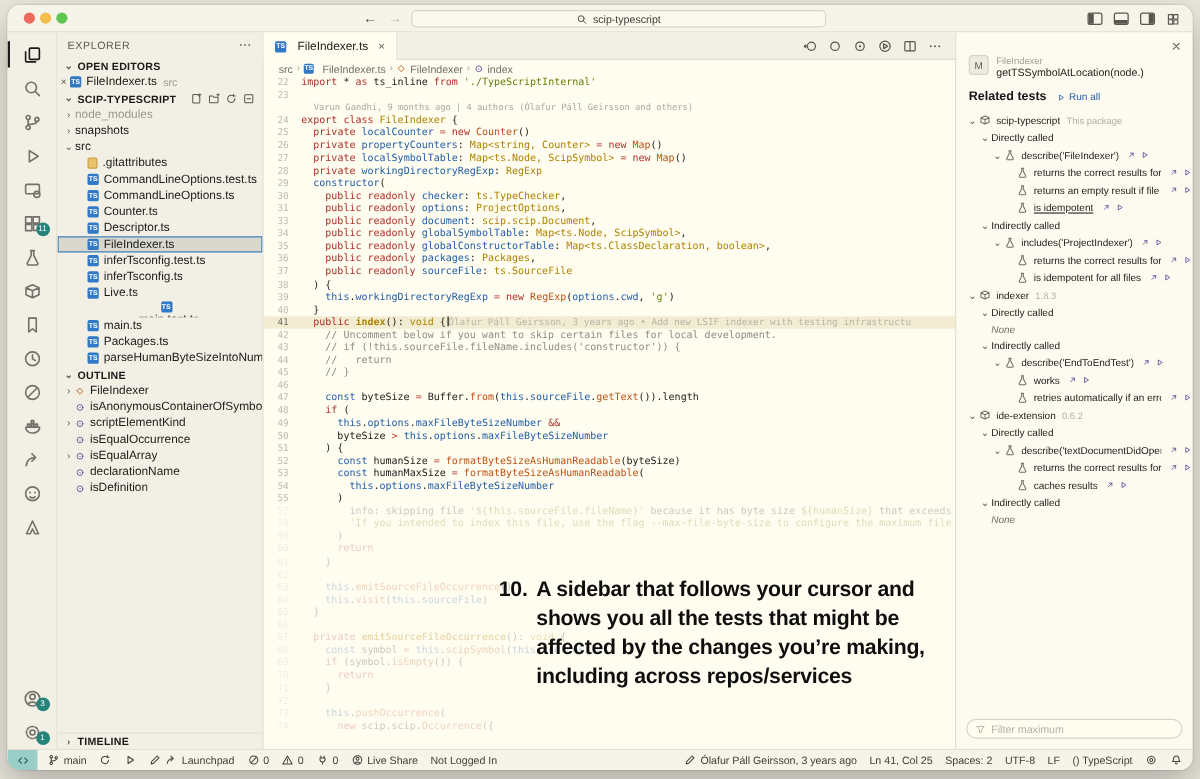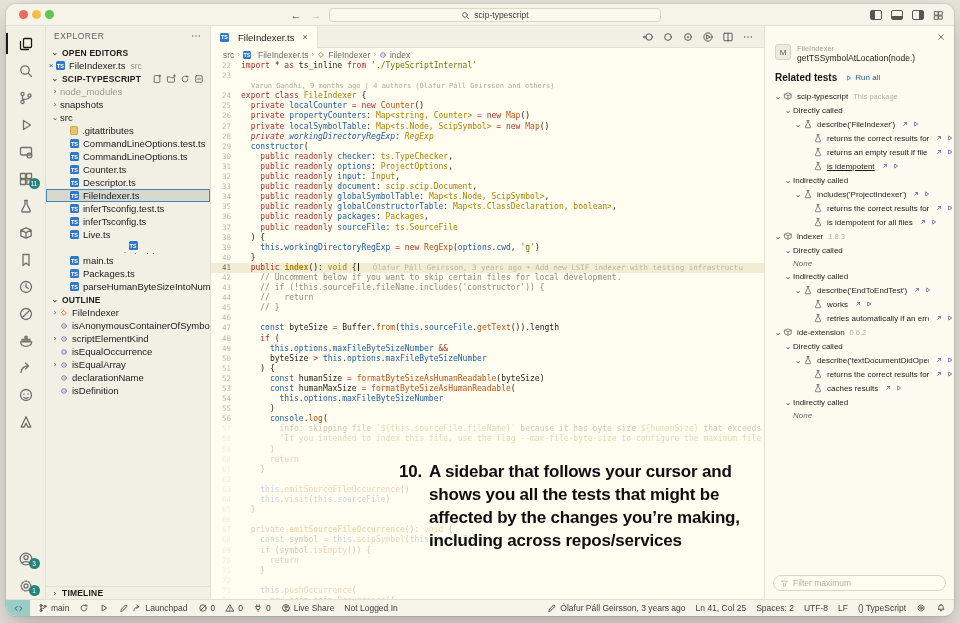--- a/index.html
+++ b/index.html
@@ -67,21 +67,21 @@
   .mini-class{width:8px;height:8px;color:#BC5215;flex:none;}
   .mini-method{width:8px;height:8px;color:#5E409D;flex:none;}
   .code{flex:1;position:relative;overflow:hidden;font-family:"DejaVu Sans Mono",monospace;font-size:8px;}
   .cl{display:flex;height:10.1px;line-height:10.1px;white-space:pre;overflow:hidden;}
   .cl .ln{width:30px;flex:none;text-align:right;padding-right:10px;color:#BDBAAE;font-size:7.5px;}
   .cl.hl{background:#F2ECD2;}
   .cl.hl .ln{color:#6F6E69;}
   .cl.dimrow{opacity:.24;}
   .blame-row{height:10.1px;line-height:10.1px;padding-left:40px;color:#ABA89C;font-size:7px;
     white-space:pre;overflow:hidden;font-family:"DejaVu Sans Mono",monospace;}
-  .blame-in{color:#B9B6A8;margin-left:14px;font-size:7.5px;}
+  .blame-in{color:#B9B6A8;font-size:7.5px;}
   .caret{display:inline-block;width:1px;height:8px;background:#1C1B1A;vertical-align:-1px;margin-left:1px;}
   .tk-k{color:#AF3029;} .tk-k2{color:#205EA6;} .tk-t{color:#AD8301;} .tk-v{color:#205EA6;}
   .tk-f{color:#BC5215;font-weight:normal;} .tk-fy{color:#AD8301;font-weight:bold;}
   .tk-s{color:#66800B;} .tk-c{color:#8E8C83;} .tk-o{color:#AF3029;} .tk-p{color:#1C1B1A;}
   .overlay{position:absolute;left:188px;top:399px;width:360px;display:flex;gap:7px;
     font-family:"Liberation Sans",sans-serif;font-weight:bold;font-size:17px;line-height:23px;
     color:#0E0E0E;letter-spacing:-.2px;}
   .ov-num{flex:none;}
   
   .rightpanel{width:190px;flex:none;background:#FDFAEF;border-left:1px solid #E3E0D3;
@@ -558,25 +558,24 @@
           </span>
         </div>
       <div class="code" id="code">
           <div class="cl"><span class="ln">22</span><span style="white-space: pre;"><span class="tk-k">import</span><span class="tk-p"> * </span><span class="tk-k">as</span><span class="tk-p"> ts_inline </span><span class="tk-k">from</span><span class="tk-p"> </span><span class="tk-s">'./TypeScriptInternal'</span></span></div>
           <div class="cl"><span class="ln">23</span><span style="white-space: pre;"></span></div>
           <div class="blame-row">Varun Gandhi, 9 months ago | 4 authors (Ólafur Páll Geirsson and others)</div>
           <div class="cl"><span class="ln">24</span><span style="white-space: pre;"><span class="tk-k">export class</span><span class="tk-p"> </span><span class="tk-t">FileIndexer</span><span class="tk-p"> {</span></span></div>
           <div class="cl"><span class="ln">25</span><span style="white-space: pre;"><span class="tk-p">  </span><span class="tk-k">private</span><span class="tk-p"> </span><span class="tk-v">localCounter</span><span class="tk-p"> </span><span class="tk-o">=</span><span class="tk-p"> </span><span class="tk-k">new</span><span class="tk-p"> </span><span class="tk-f">Counter</span><span class="tk-p">()</span></span></div>
           <div class="cl"><span class="ln">26</span><span style="white-space: pre;"><span class="tk-p">  </span><span class="tk-k">private</span><span class="tk-p"> </span><span class="tk-v">propertyCounters</span><span class="tk-p">: </span><span class="tk-t">Map&lt;string, Counter&gt;</span><span class="tk-p"> </span><span class="tk-o">=</span><span class="tk-p"> </span><span class="tk-k">new</span><span class="tk-p"> </span><span class="tk-f">Map</span><span class="tk-p">()</span></span></div>
           <div class="cl"><span class="ln">27</span><span style="white-space: pre;"><span class="tk-p">  </span><span class="tk-k">private</span><span class="tk-p"> </span><span class="tk-v">localSymbolTable</span><span class="tk-p">: </span><span class="tk-t">Map&lt;ts.Node, ScipSymbol&gt;</span><span class="tk-p"> </span><span class="tk-o">=</span><span class="tk-p"> </span><span class="tk-k">new</span><span class="tk-p"> </span><span class="tk-f">Map</span><span class="tk-p">()</span></span></div>
-          <div class="cl"><span class="ln">28</span><span style="white-space: pre; font-style: italic;"><span class="tk-p">  </span><span class="tk-k">private</span><span class="tk-p"> </span><span class="tk-v">workingDirectoryRegExp</span><span class="tk-p">: </span><span class="tk-t">RegExp</span></span></div>
+          <div class="cl"><span class="ln">28</span><span style="white-space: pre;"><span class="tk-p">  </span><span class="tk-k">private</span><span class="tk-p"> </span><span class="tk-v">workingDirectoryRegExp</span><span class="tk-p">: </span><span class="tk-t">RegExp</span></span></div>
           <div class="cl"><span class="ln">29</span><span style="white-space: pre;"><span class="tk-p">  </span><span class="tk-v">constructor</span><span class="tk-p">(</span></span></div>
           <div class="cl"><span class="ln">30</span><span style="white-space: pre;"><span class="tk-p">    </span><span class="tk-k">public readonly</span><span class="tk-p"> </span><span class="tk-v">checker</span><span class="tk-p">: </span><span class="tk-t">ts.TypeChecker</span><span class="tk-p">,</span></span></div>
           <div class="cl"><span class="ln">31</span><span style="white-space: pre;"><span class="tk-p">    </span><span class="tk-k">public readonly</span><span class="tk-p"> </span><span class="tk-v">options</span><span class="tk-p">: </span><span class="tk-t">ProjectOptions</span><span class="tk-p">,</span></span></div>
-          <div class="cl"><span class="ln">32</span><span style="white-space: pre;"><span class="tk-p">    </span><span class="tk-k">public readonly</span><span class="tk-p"> </span><span class="tk-v">input</span><span class="tk-p">: </span><span class="tk-t">Input</span><span class="tk-p">,</span></span></div>
           <div class="cl"><span class="ln">33</span><span style="white-space: pre;"><span class="tk-p">    </span><span class="tk-k">public readonly</span><span class="tk-p"> </span><span class="tk-v">document</span><span class="tk-p">: </span><span class="tk-t">scip.scip.Document</span><span class="tk-p">,</span></span></div>
           <div class="cl"><span class="ln">34</span><span style="white-space: pre;"><span class="tk-p">    </span><span class="tk-k">public readonly</span><span class="tk-p"> </span><span class="tk-v">globalSymbolTable</span><span class="tk-p">: </span><span class="tk-t">Map&lt;ts.Node, ScipSymbol&gt;</span><span class="tk-p">,</span></span></div>
           <div class="cl"><span class="ln">35</span><span style="white-space: pre;"><span class="tk-p">    </span><span class="tk-k">public readonly</span><span class="tk-p"> </span><span class="tk-v">globalConstructorTable</span><span class="tk-p">: </span><span class="tk-t">Map&lt;ts.ClassDeclaration, boolean&gt;</span><span class="tk-p">,</span></span></div>
           <div class="cl"><span class="ln">36</span><span style="white-space: pre;"><span class="tk-p">    </span><span class="tk-k">public readonly</span><span class="tk-p"> </span><span class="tk-v">packages</span><span class="tk-p">: </span><span class="tk-t">Packages</span><span class="tk-p">,</span></span></div>
           <div class="cl"><span class="ln">37</span><span style="white-space: pre;"><span class="tk-p">    </span><span class="tk-k">public readonly</span><span class="tk-p"> </span><span class="tk-v">sourceFile</span><span class="tk-p">: </span><span class="tk-t">ts.SourceFile</span></span></div>
           <div class="cl"><span class="ln">38</span><span style="white-space: pre;"><span class="tk-p">  ) {</span></span></div>
           <div class="cl"><span class="ln">39</span><span style="white-space: pre;"><span class="tk-p">    </span><span class="tk-v">this</span><span class="tk-p">.</span><span class="tk-v">workingDirectoryRegExp</span><span class="tk-p"> </span><span class="tk-o">=</span><span class="tk-p"> </span><span class="tk-k">new</span><span class="tk-p"> </span><span class="tk-f">RegExp</span><span class="tk-p">(</span><span class="tk-v">options</span><span class="tk-p">.</span><span class="tk-v">cwd</span><span class="tk-p">, </span><span class="tk-s">'g'</span><span class="tk-p">)</span></span></div>
           <div class="cl"><span class="ln">40</span><span style="white-space: pre;"><span class="tk-p">  }</span></span></div>
           <div class="cl hl"><span class="ln">41</span><span style="white-space: pre;"><span class="tk-p">  </span><span class="tk-k">public</span><span class="tk-p"> </span><span class="tk-fy">index</span><span class="tk-p">(): </span><span class="tk-t">void</span><span class="tk-p"> {</span></span><span class="caret"></span><span class="blame-in">Ólafur Páll Geirsson, 3 years ago • Add new LSIF indexer with testing infrastructu</span></div>
           <div class="cl"><span class="ln">42</span><span style="white-space: pre;"><span class="tk-p">    </span><span class="tk-c">// Uncomment below if you want to skip certain files for local development.</span></span></div>
@@ -586,21 +585,20 @@
           <div class="cl"><span class="ln">46</span><span style="white-space: pre;"></span></div>
           <div class="cl"><span class="ln">47</span><span style="white-space: pre;"><span class="tk-p">    </span><span class="tk-k2">const</span><span class="tk-p"> byteSize </span><span class="tk-o">=</span><span class="tk-p"> Buffer.</span><span class="tk-f">from</span><span class="tk-p">(</span><span class="tk-v">this</span><span class="tk-p">.</span><span class="tk-v">sourceFile</span><span class="tk-p">.</span><span class="tk-f">getText</span><span class="tk-p">()).length</span></span></div>
           <div class="cl"><span class="ln">48</span><span style="white-space: pre;"><span class="tk-p">    </span><span class="tk-k">if</span><span class="tk-p"> (</span></span></div>
           <div class="cl"><span class="ln">49</span><span style="white-space: pre;"><span class="tk-p">      </span><span class="tk-v">this</span><span class="tk-p">.</span><span class="tk-v">options</span><span class="tk-p">.</span><span class="tk-v">maxFileByteSizeNumber</span><span class="tk-p"> </span><span class="tk-o">&amp;&amp;</span></span></div>
           <div class="cl"><span class="ln">50</span><span style="white-space: pre;"><span class="tk-p">      byteSize </span><span class="tk-o">&gt;</span><span class="tk-p"> </span><span class="tk-v">this</span><span class="tk-p">.</span><span class="tk-v">options</span><span class="tk-p">.</span><span class="tk-v">maxFileByteSizeNumber</span></span></div>
           <div class="cl"><span class="ln">51</span><span style="white-space: pre;"><span class="tk-p">    ) {</span></span></div>
           <div class="cl"><span class="ln">52</span><span style="white-space: pre;"><span class="tk-p">      </span><span class="tk-k2">const</span><span class="tk-p"> humanSize </span><span class="tk-o">=</span><span class="tk-p"> </span><span class="tk-f">formatByteSizeAsHumanReadable</span><span class="tk-p">(byteSize)</span></span></div>
           <div class="cl"><span class="ln">53</span><span style="white-space: pre;"><span class="tk-p">      </span><span class="tk-k2">const</span><span class="tk-p"> humanMaxSize </span><span class="tk-o">=</span><span class="tk-p"> </span><span class="tk-f">formatByteSizeAsHumanReadable</span><span class="tk-p">(</span></span></div>
           <div class="cl"><span class="ln">54</span><span style="white-space: pre;"><span class="tk-p">        </span><span class="tk-v">this</span><span class="tk-p">.</span><span class="tk-v">options</span><span class="tk-p">.</span><span class="tk-v">maxFileByteSizeNumber</span></span></div>
           <div class="cl"><span class="ln">55</span><span style="white-space: pre;"><span class="tk-p">      )</span></span></div>
-          <div class="cl"><span class="ln">56</span><span style="white-space: pre;"><span class="tk-p">      </span><span class="tk-v">console</span><span class="tk-p">.</span><span class="tk-f">log</span><span class="tk-p">(</span></span></div>
           <div class="cl dimrow"><span class="ln">57</span><span style="white-space: pre;"><span class="tk-p">        info: skipping file </span><span class="tk-s">'${this.sourceFile.fileName}'</span><span class="tk-p"> because it has byte size </span><span class="tk-s">${humanSize}</span><span class="tk-p"> that exceeds the m</span></span></div>
           <div class="cl dimrow"><span class="ln">58</span><span style="white-space: pre;"><span class="tk-p">        </span><span class="tk-s">'If you intended to index this file, use the flag --max-file-byte-size to configure the maximum file size'</span></span></div>
           <div class="cl dimrow"><span class="ln">59</span><span style="white-space: pre;"><span class="tk-p">      )</span></span></div>
           <div class="cl dimrow"><span class="ln">60</span><span style="white-space: pre;"><span class="tk-p">      </span><span class="tk-k">return</span></span></div>
           <div class="cl dimrow"><span class="ln">61</span><span style="white-space: pre;"><span class="tk-p">    }</span></span></div>
           <div class="cl dimrow"><span class="ln">62</span><span style="white-space: pre;"></span></div>
           <div class="cl dimrow"><span class="ln">63</span><span style="white-space: pre;"><span class="tk-p">    </span><span class="tk-v">this</span><span class="tk-p">.</span><span class="tk-f">emitSourceFileOccurrence</span><span class="tk-p">()</span></span></div>
           <div class="cl dimrow"><span class="ln">64</span><span style="white-space: pre;"><span class="tk-p">    </span><span class="tk-v">this</span><span class="tk-p">.</span><span class="tk-f">visit</span><span class="tk-p">(</span><span class="tk-v">this</span><span class="tk-p">.</span><span class="tk-v">sourceFile</span><span class="tk-p">)</span></span></div>
           <div class="cl dimrow"><span class="ln">65</span><span style="white-space: pre;"><span class="tk-p">  }</span></span></div>
           <div class="cl dimrow"><span class="ln">66</span><span style="white-space: pre;"></span></div>

